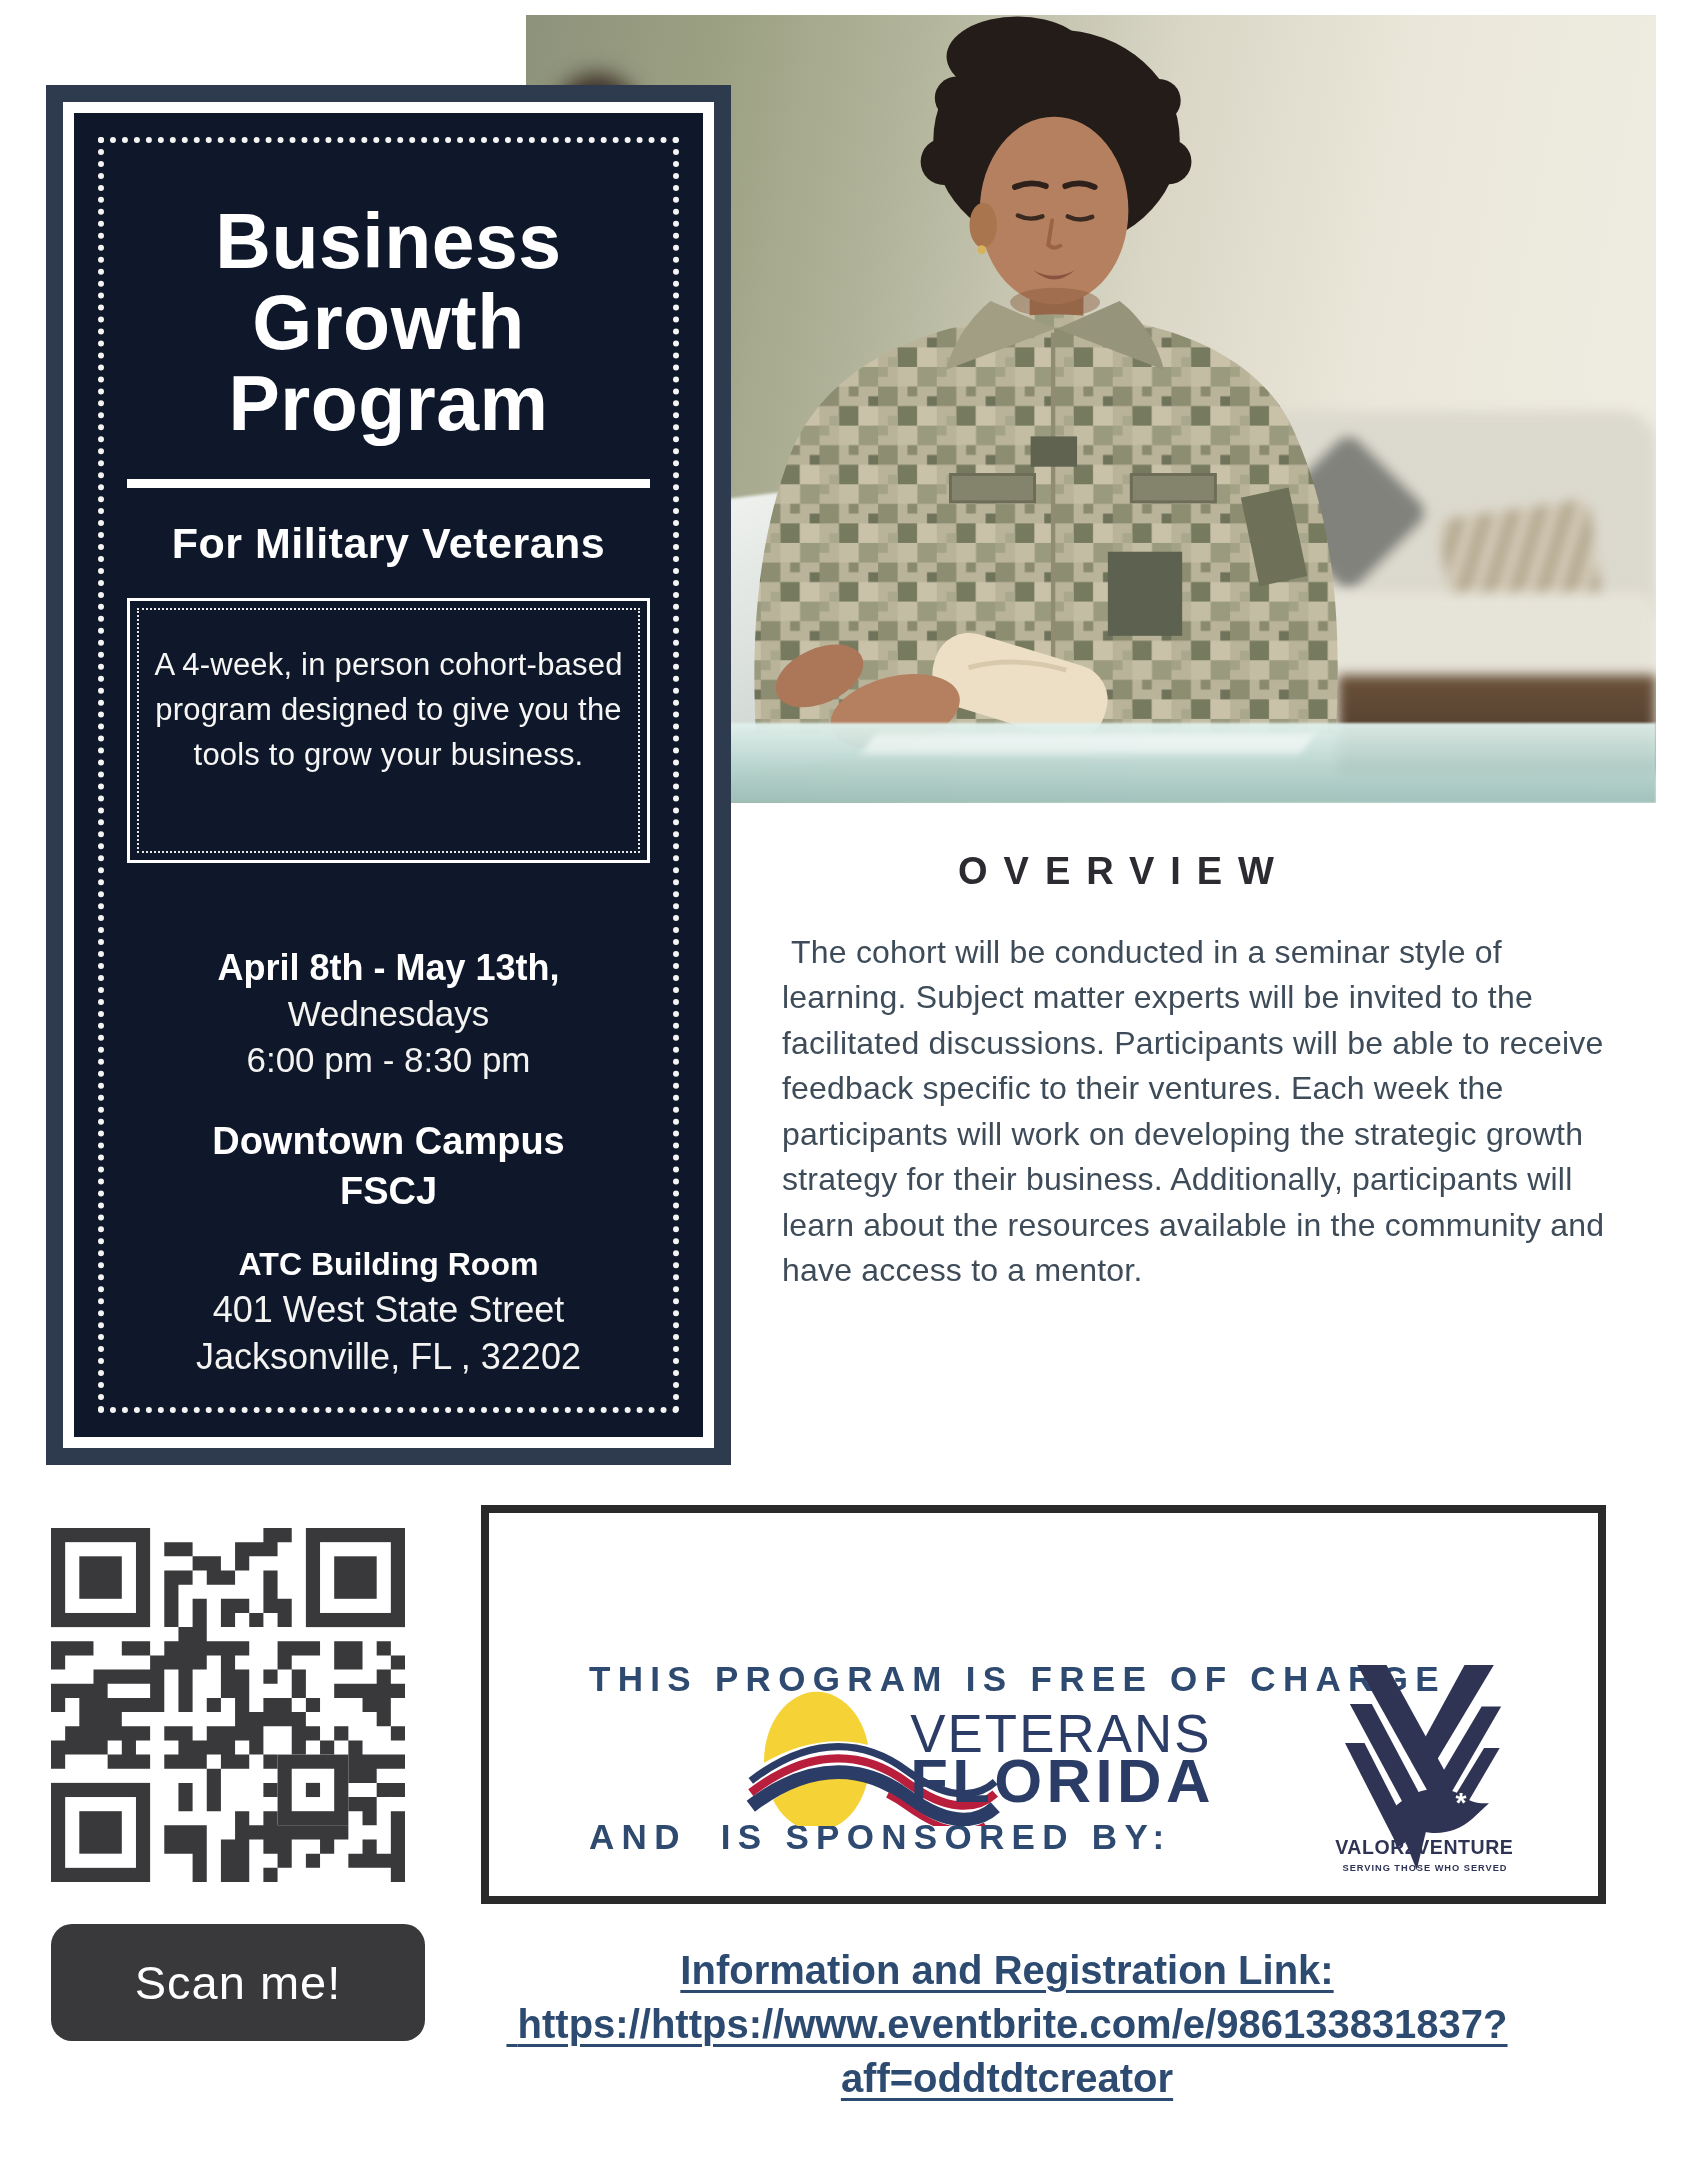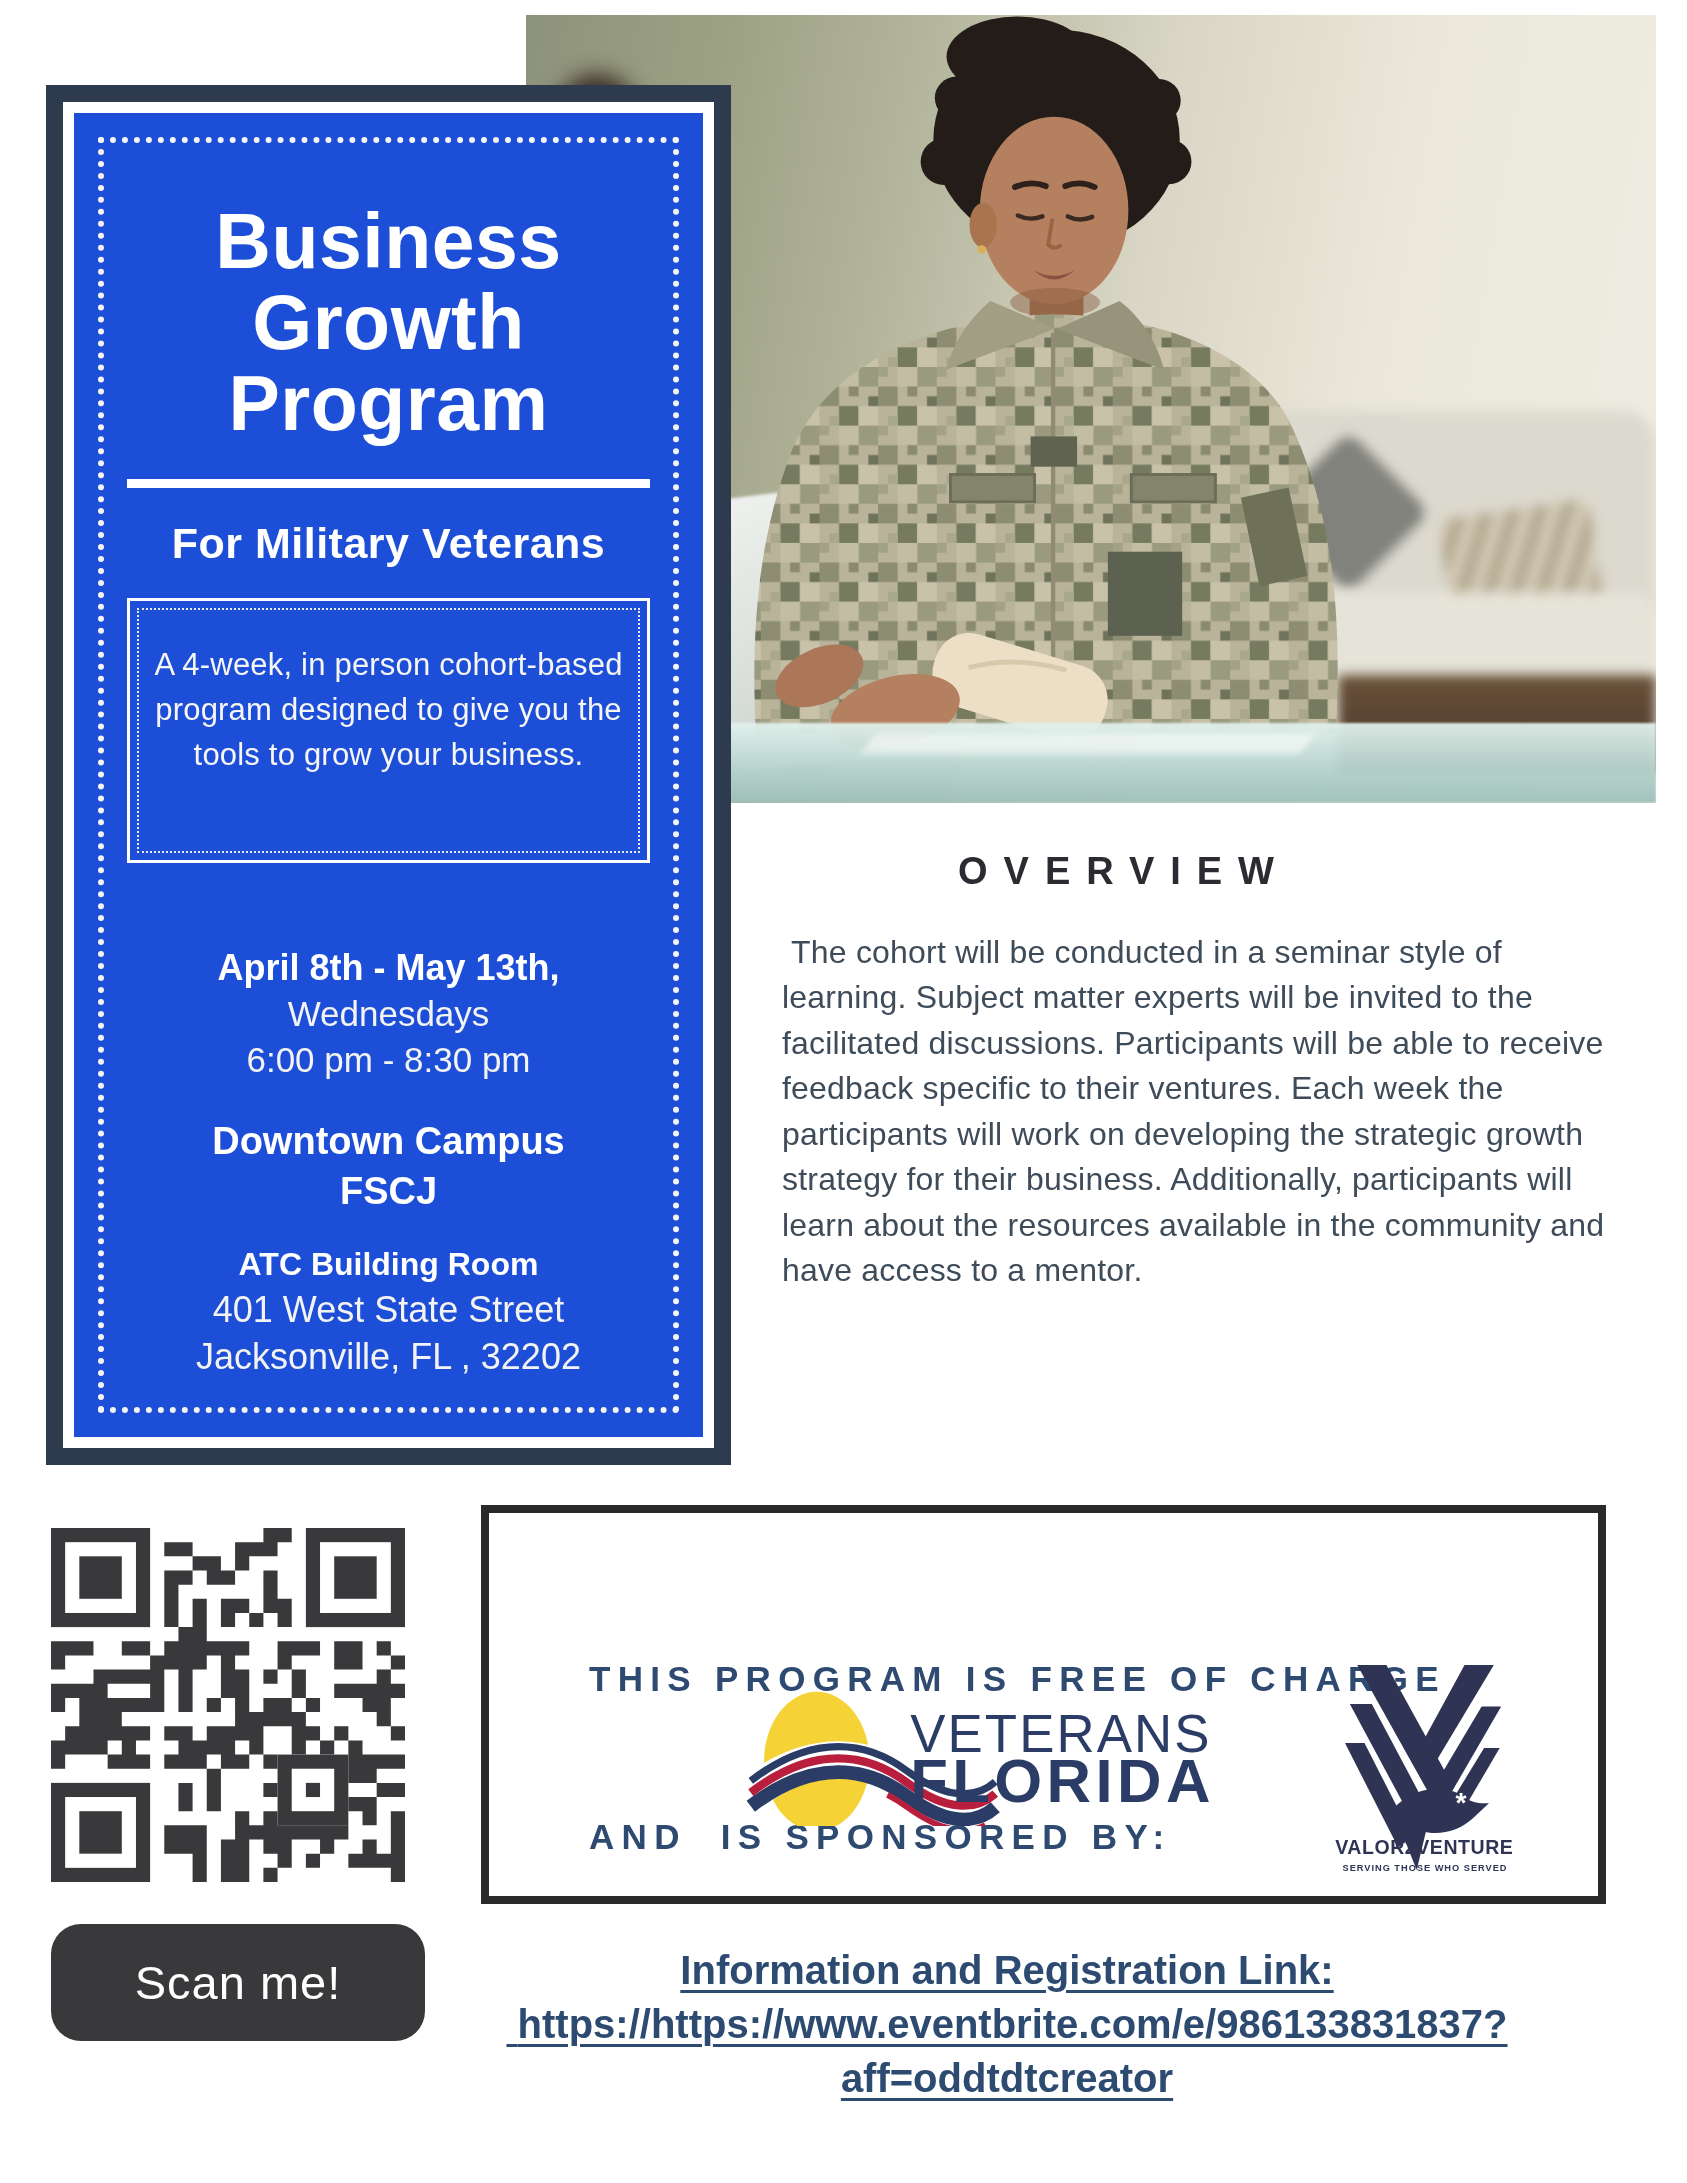--- a/index.html
+++ b/index.html
@@ -24,21 +24,21 @@
   .floor-wedge{left:812px;top:660px;width:318px;height:98px;background:linear-gradient(180deg,#6a5139,#47352a);filter:blur(5.9px);}
   .laptop-back{left:93px;top:484px;width:230px;height:274px;border-radius:12.7px;transform:rotate(-7deg);
     background:linear-gradient(160deg,#f3f5f2 0%,#dde2de 55%,#c8cfcb 100%);filter:blur(1.5px);}
   .table-front{left:122px;top:708px;width:1008px;height:80px;
     background:linear-gradient(180deg,rgba(226,241,237,.95) 0%,rgba(183,212,206,.95) 55%,rgba(158,192,186,.95) 100%);filter:blur(1px);}
   .table-glare{left:342px;top:719px;width:440px;height:19.6px;background:rgba(255,255,255,.55);transform:skewX(-35deg);filter:blur(3.9px);}
   .woman-svg{position:absolute;left:0;top:0;width:1130px;height:788px;}
 
   
   .sidebar{position:absolute;left:46px;top:85px;width:685px;height:1380px;background:#2e3a4e;padding:16.6px;box-sizing:border-box;}
-  .sidebar-frame{height:100%;border:11.7px solid #ffffff;background:#1d4ed8;padding:24.4px;box-sizing:border-box;}
+  .sidebar-frame{height:100%;border:11.7px solid #ffffff;background:#0f172a;padding:24.4px;box-sizing:border-box;}
   .sidebar-dotted{height:100%;border:6.4px dotted #f4f4f2;box-sizing:border-box;color:#ffffff;
     display:flex;flex-direction:column;align-items:center;text-align:center;padding:58px 23.5px 0;overflow:hidden;}
   .side-title{font-size:77px;line-height:1.05;font-weight:800;letter-spacing:0.5px;}
   .side-rule{width:100%;height:9.8px;background:#ffffff;margin-top:35px;}
   .side-subtitle{font-size:43px;font-weight:800;margin-top:31px;letter-spacing:0.5px;}
   .desc-box{margin-top:30px;width:100%;box-sizing:border-box;border:3.9px solid #ffffff;padding:6.8px;}
   .desc-inner{border:2px dotted #e9e9e6;padding:33px 12.7px 73px;font-size:31px;line-height:1.45;font-weight:400;color:#f6f6f4;letter-spacing:0.2px;}
   .sched{margin-top:82px;}
   .sched-bold{font-size:36px;font-weight:800;line-height:1.28;}
   .sched-reg{font-size:35px;font-weight:400;line-height:1.32;color:#f3f3f1;}
@@ -56,21 +56,21 @@
   
   .sponsor{position:absolute;left:481px;top:1505px;width:1125px;height:399px;box-sizing:border-box;
     border:8.3px solid #2a2a2a;background:#ffffff;}
   .sponsor-title{position:absolute;left:100px;top:35px;font-size:35px;font-weight:800;letter-spacing:7.3px;
     color:#2e4a70;line-height:1.5;white-space:pre-wrap;}
   .vf-logo{position:absolute;left:252px;top:166px;width:489px;height:147px;}
   .valor-logo{position:absolute;left:834px;top:147px;width:205px;height:215px;}
 
   
   .qr{position:absolute;left:51px;top:1528px;width:354px;height:354px;}
-  .scan-btn{position:absolute;left:51px;top:1924px;width:374px;height:117px;border-radius:30px;background:#39393b;
+  .scan-btn{position:absolute;left:51px;top:1924px;width:374px;height:117px;border-radius:21px;background:#39393b;
     display:flex;align-items:center;justify-content:center;color:#ffffff;font-size:47px;font-weight:500;letter-spacing:1px;}
 
   
   .reg{position:absolute;left:440px;top:1943px;width:1134px;text-align:center;color:#2d4a71;font-weight:800;}
   .reg div{font-size:40px;line-height:1.35;text-decoration:underline;text-decoration-thickness:2.9px;text-underline-offset:5.9px;white-space:pre-wrap;}
 </style>
 </head>
 <body>
 
 <div class="page">

